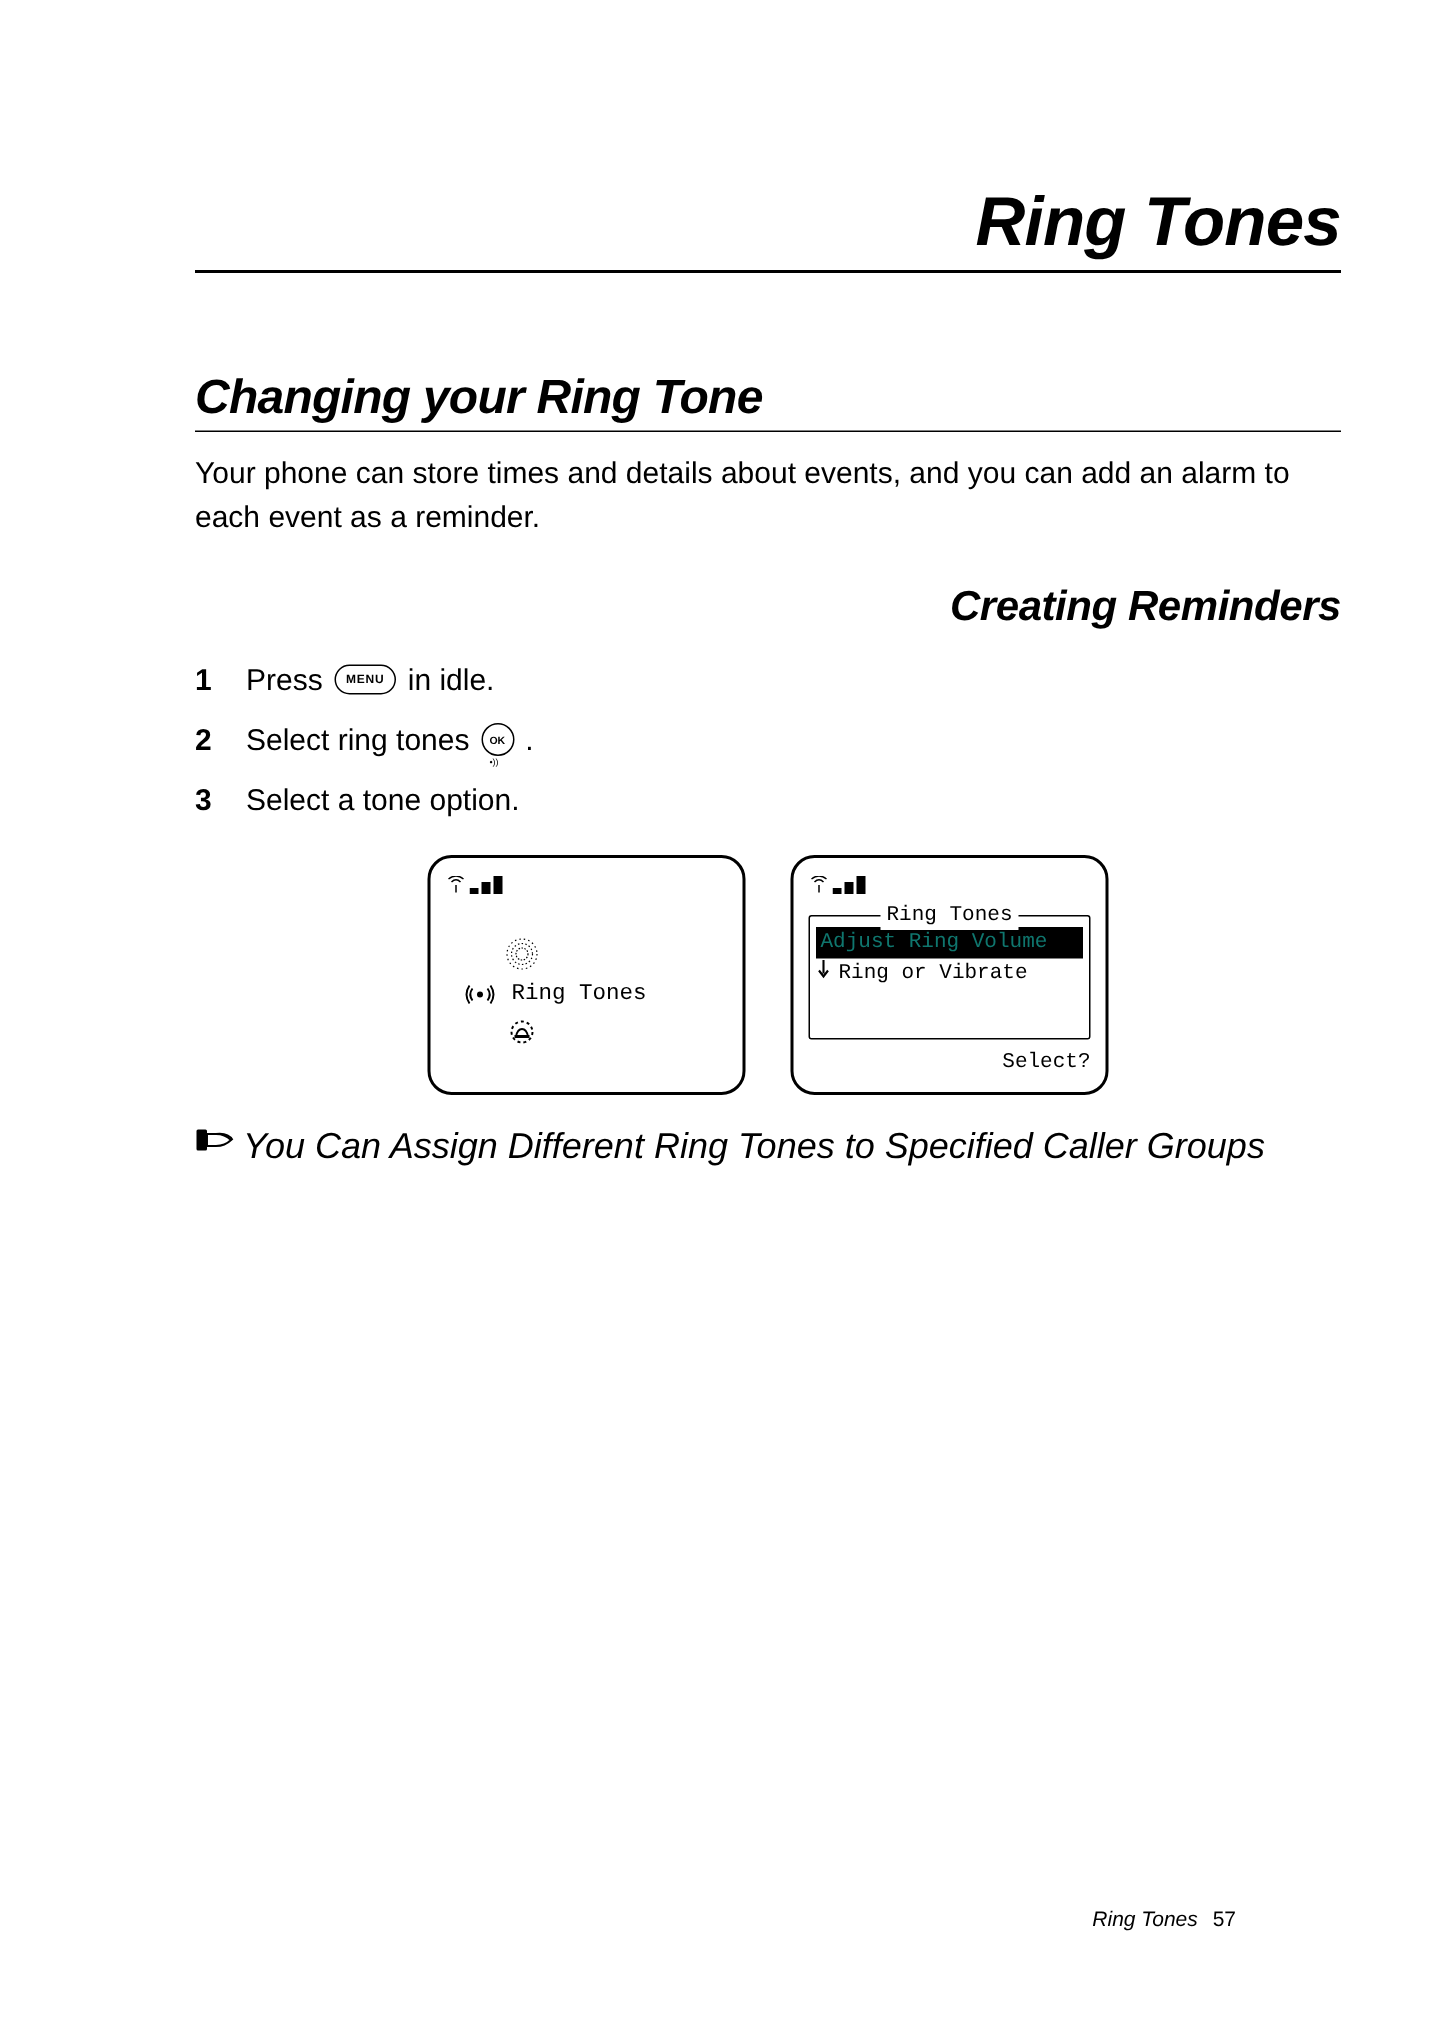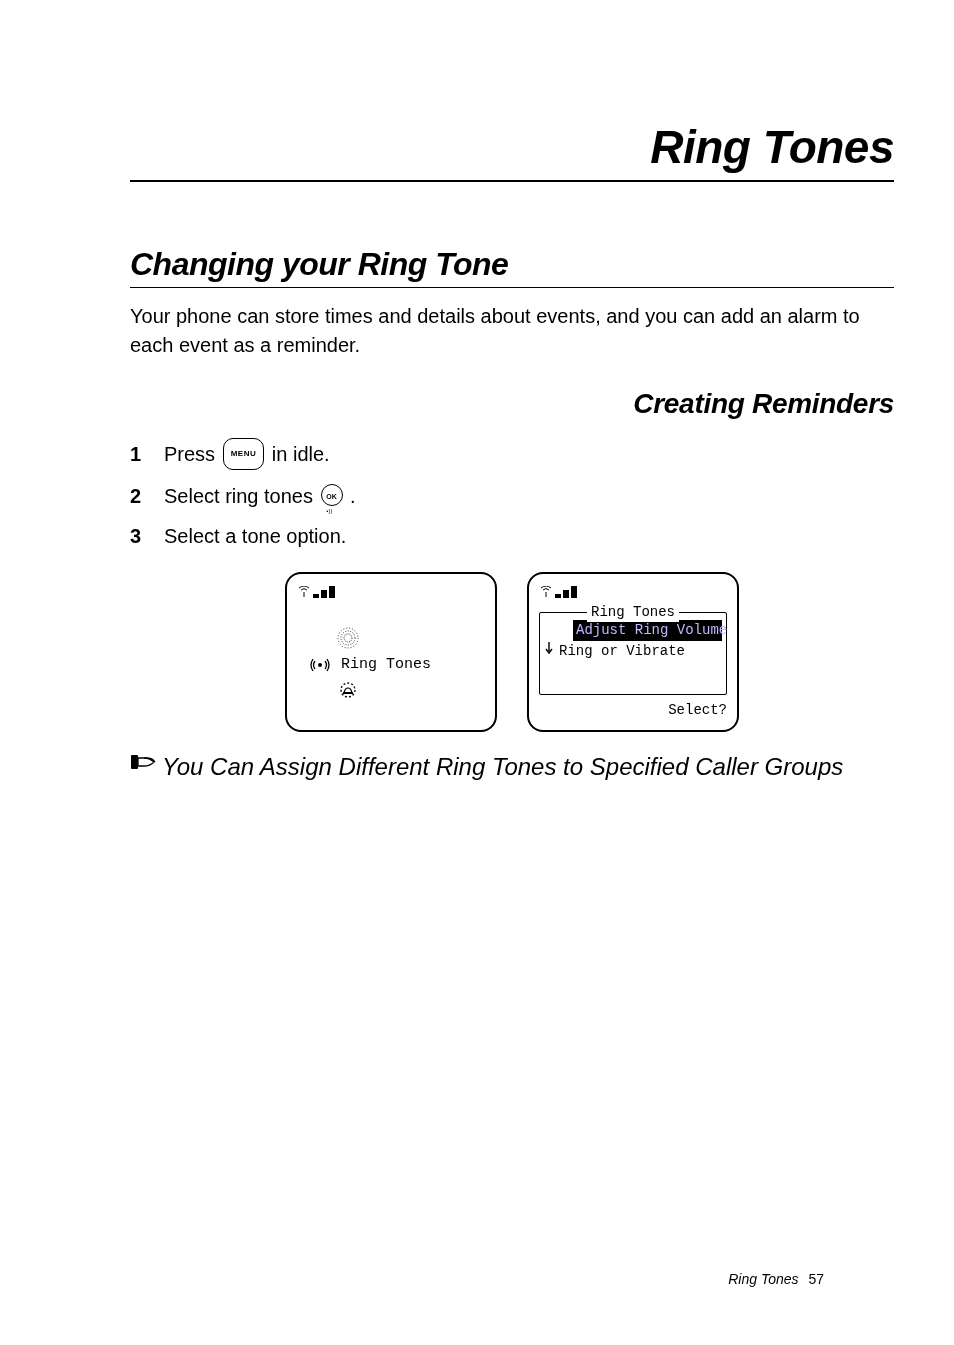--- a/index.html
+++ b/index.html
@@ -86,21 +86,21 @@
     .pill-button {
       display: inline-flex;
       align-items: center;
       justify-content: center;
       border: 1.5px solid #000;
       border-radius: 10px;
       font-family: "Arial Black", Helvetica, Arial, sans-serif;
       font-weight: 900;
       font-size: 8px;
       padding: 1px 7px 0 7px;
-      height: 32px;
+      height: 20px;
       vertical-align: middle;
       margin: 0 2px;
       position: relative;
       top: -2px;
       letter-spacing: 0.5px;
     }
     .ok-button {
       display: inline-flex;
       align-items: center;
       justify-content: center;
@@ -185,22 +185,21 @@
       font-size: 14px;
       white-space: nowrap;
     }
     .menu-item {
       padding: 1px 3px;
       font-size: 14px;
       white-space: nowrap;
     }
     .menu-item.selected {
       background: #000;
-      color: #c4b5fd;
-      margin-left: 29px;
+      color: #0f766e;
     }
     .menu-item-row {
       display: flex;
       gap: 2px;
     }
     .select-prompt {
       text-align: right;
       font-size: 14px;
       margin-top: auto;
       padding-top: 6px;

